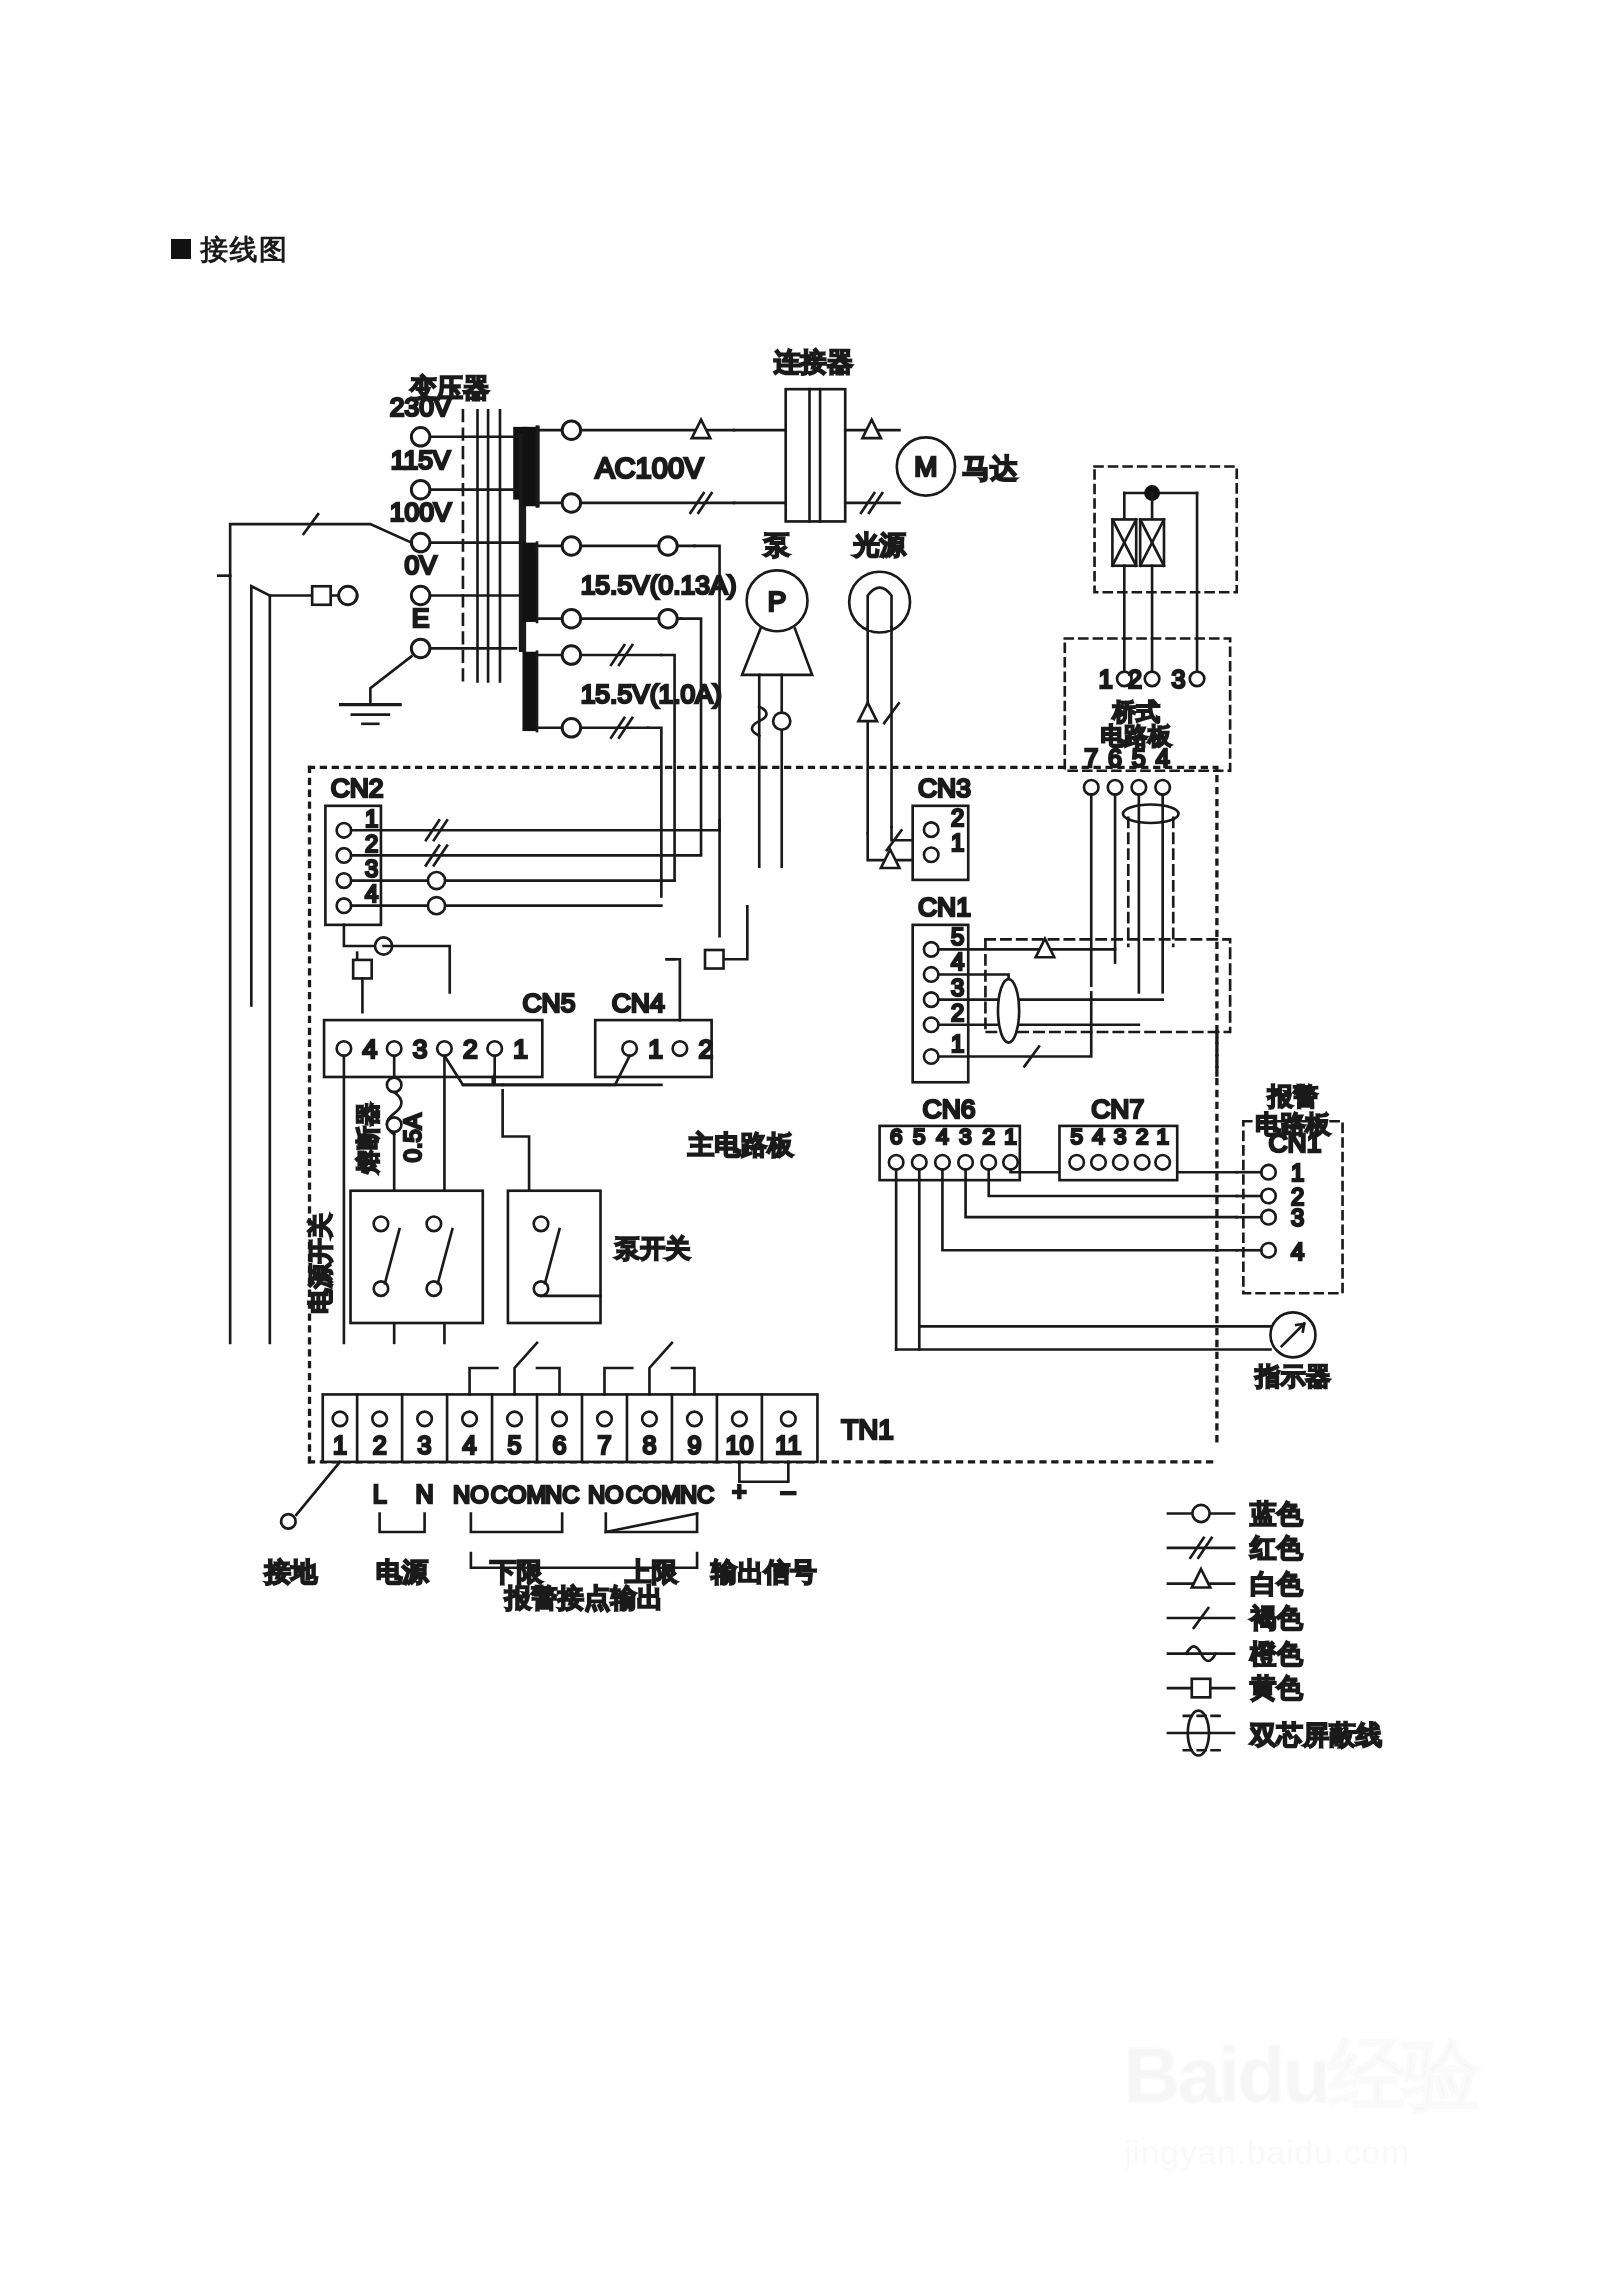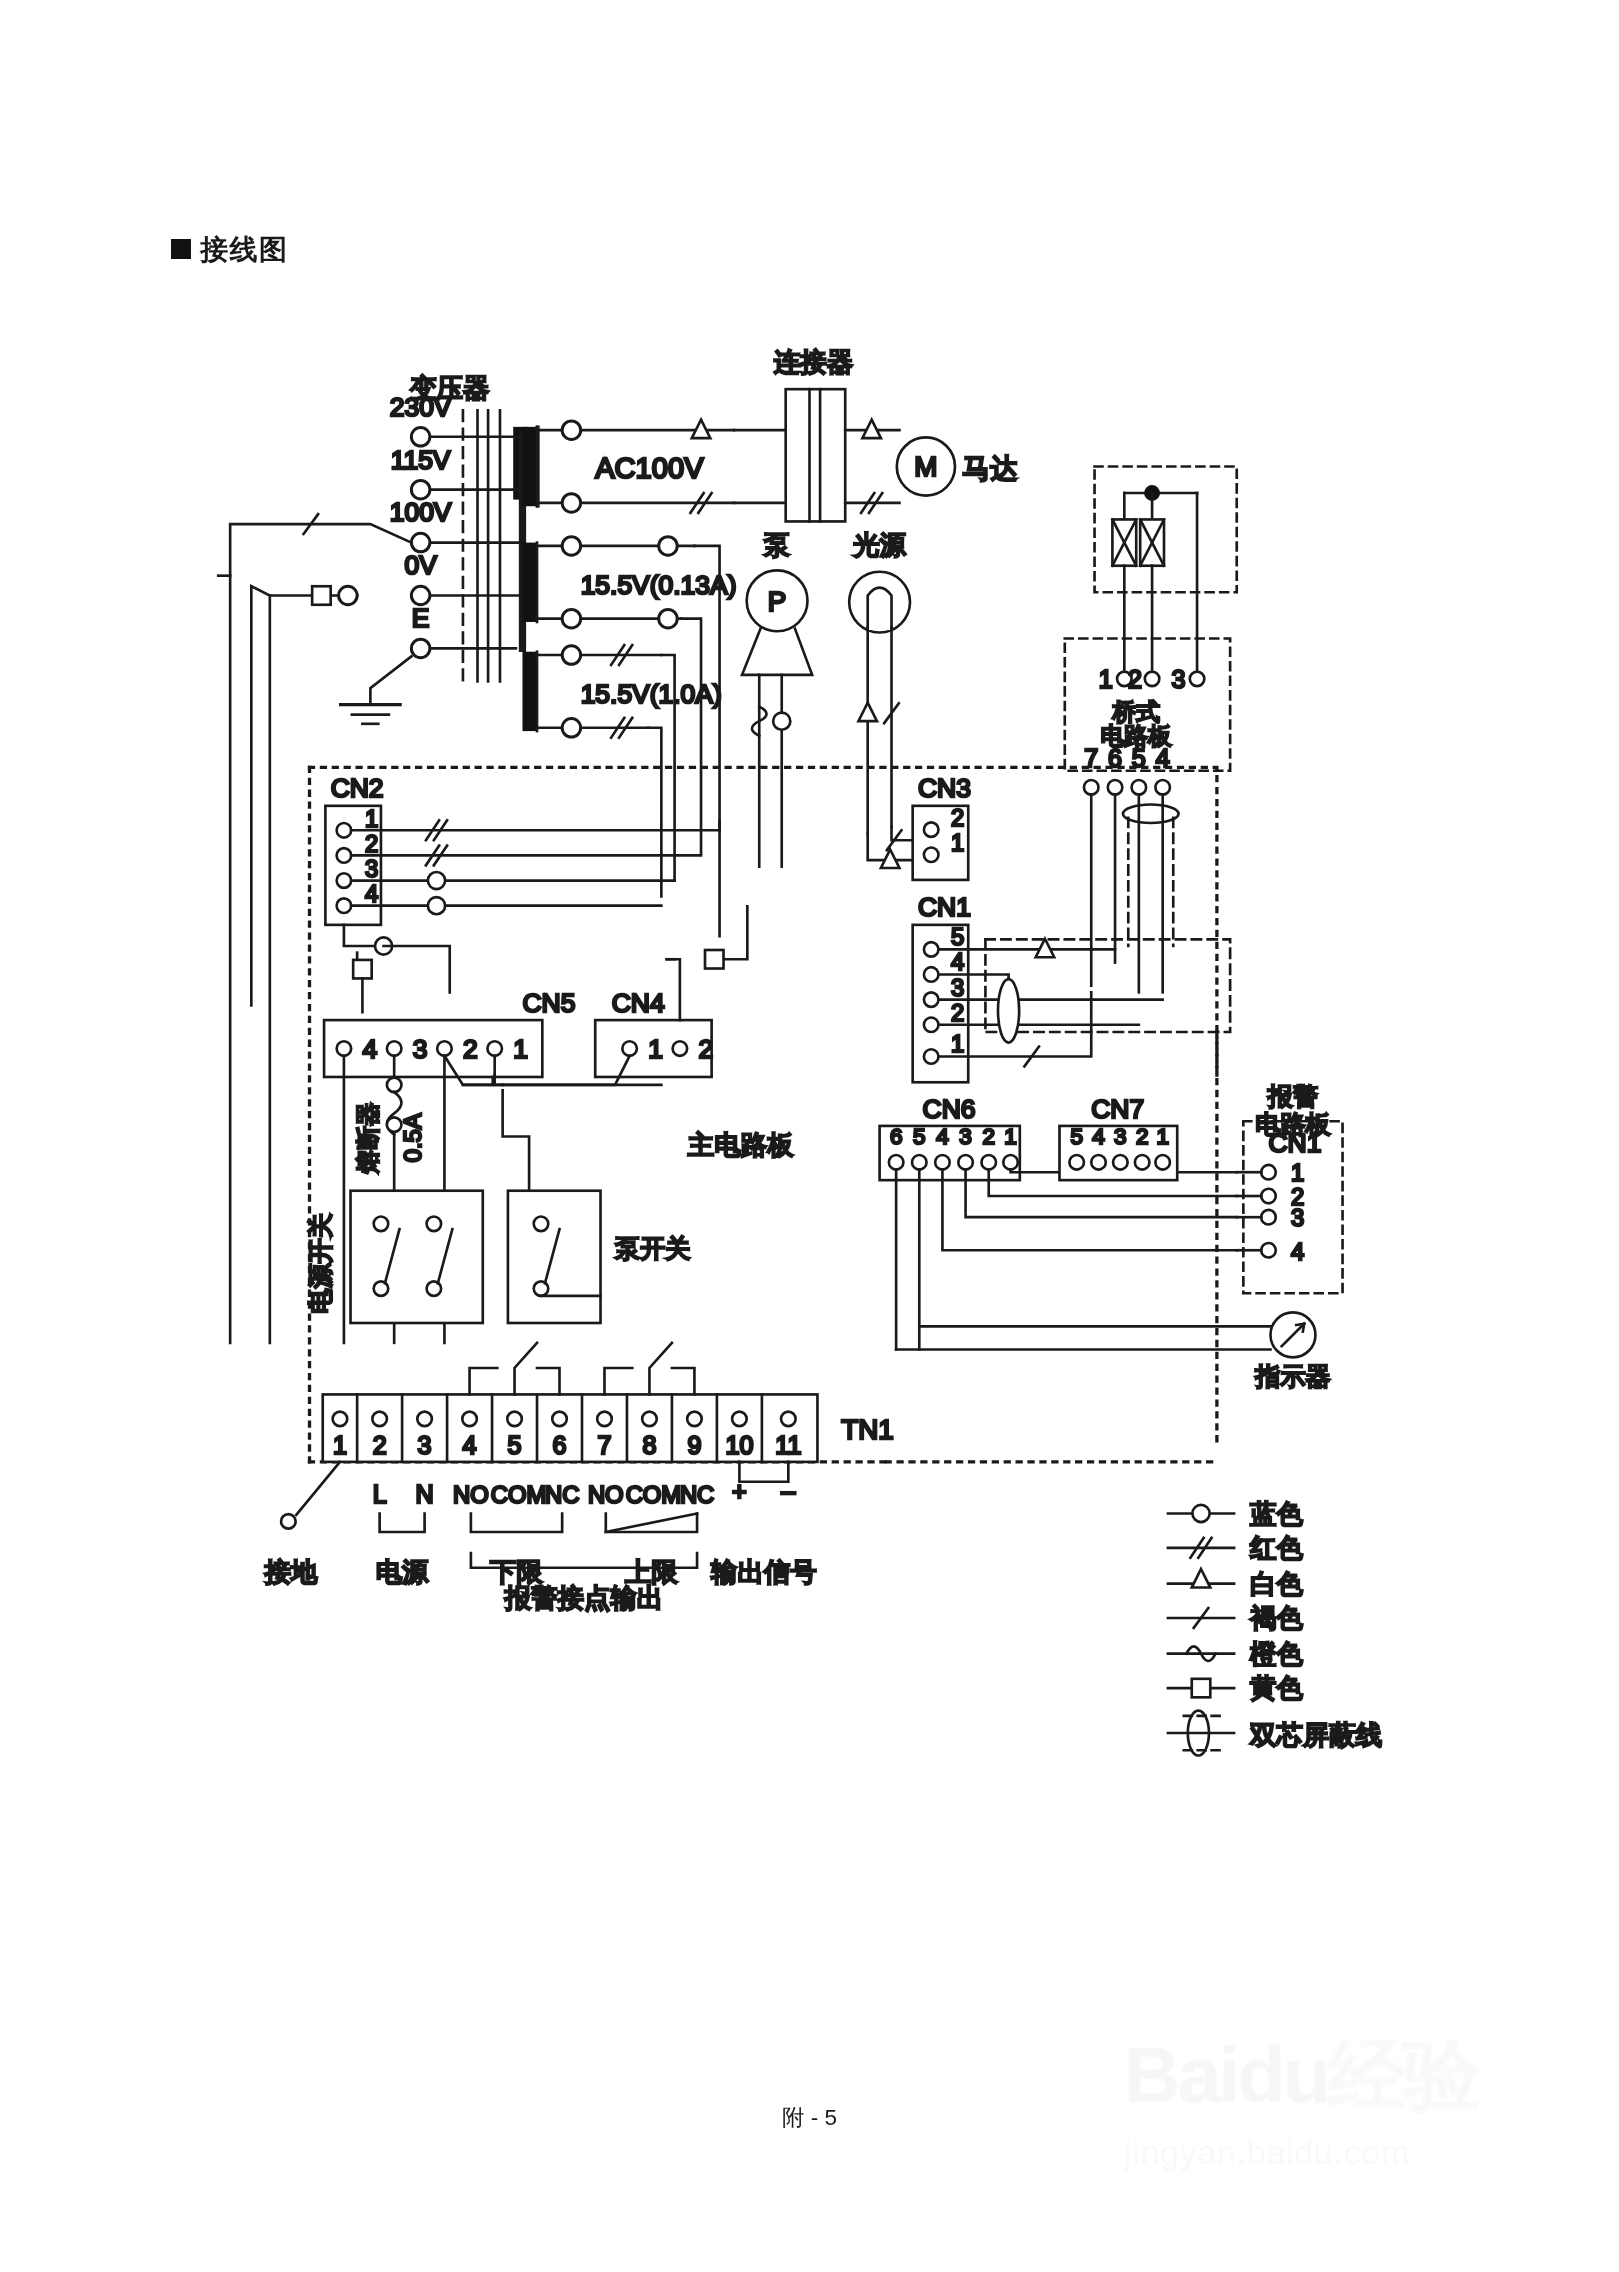--- a/index.html
+++ b/index.html
@@ -494,15 +494,14 @@
       </g>
 
     </g>
   </svg>
 
   <div id="wm">
     <div class="b1">Baidu经验</div>
     <div class="b2">jingyan.baidu.com</div>
   </div>
 
-  <div id="footer">附 - 5</div>
 </div>
 
 
 </body></html>

